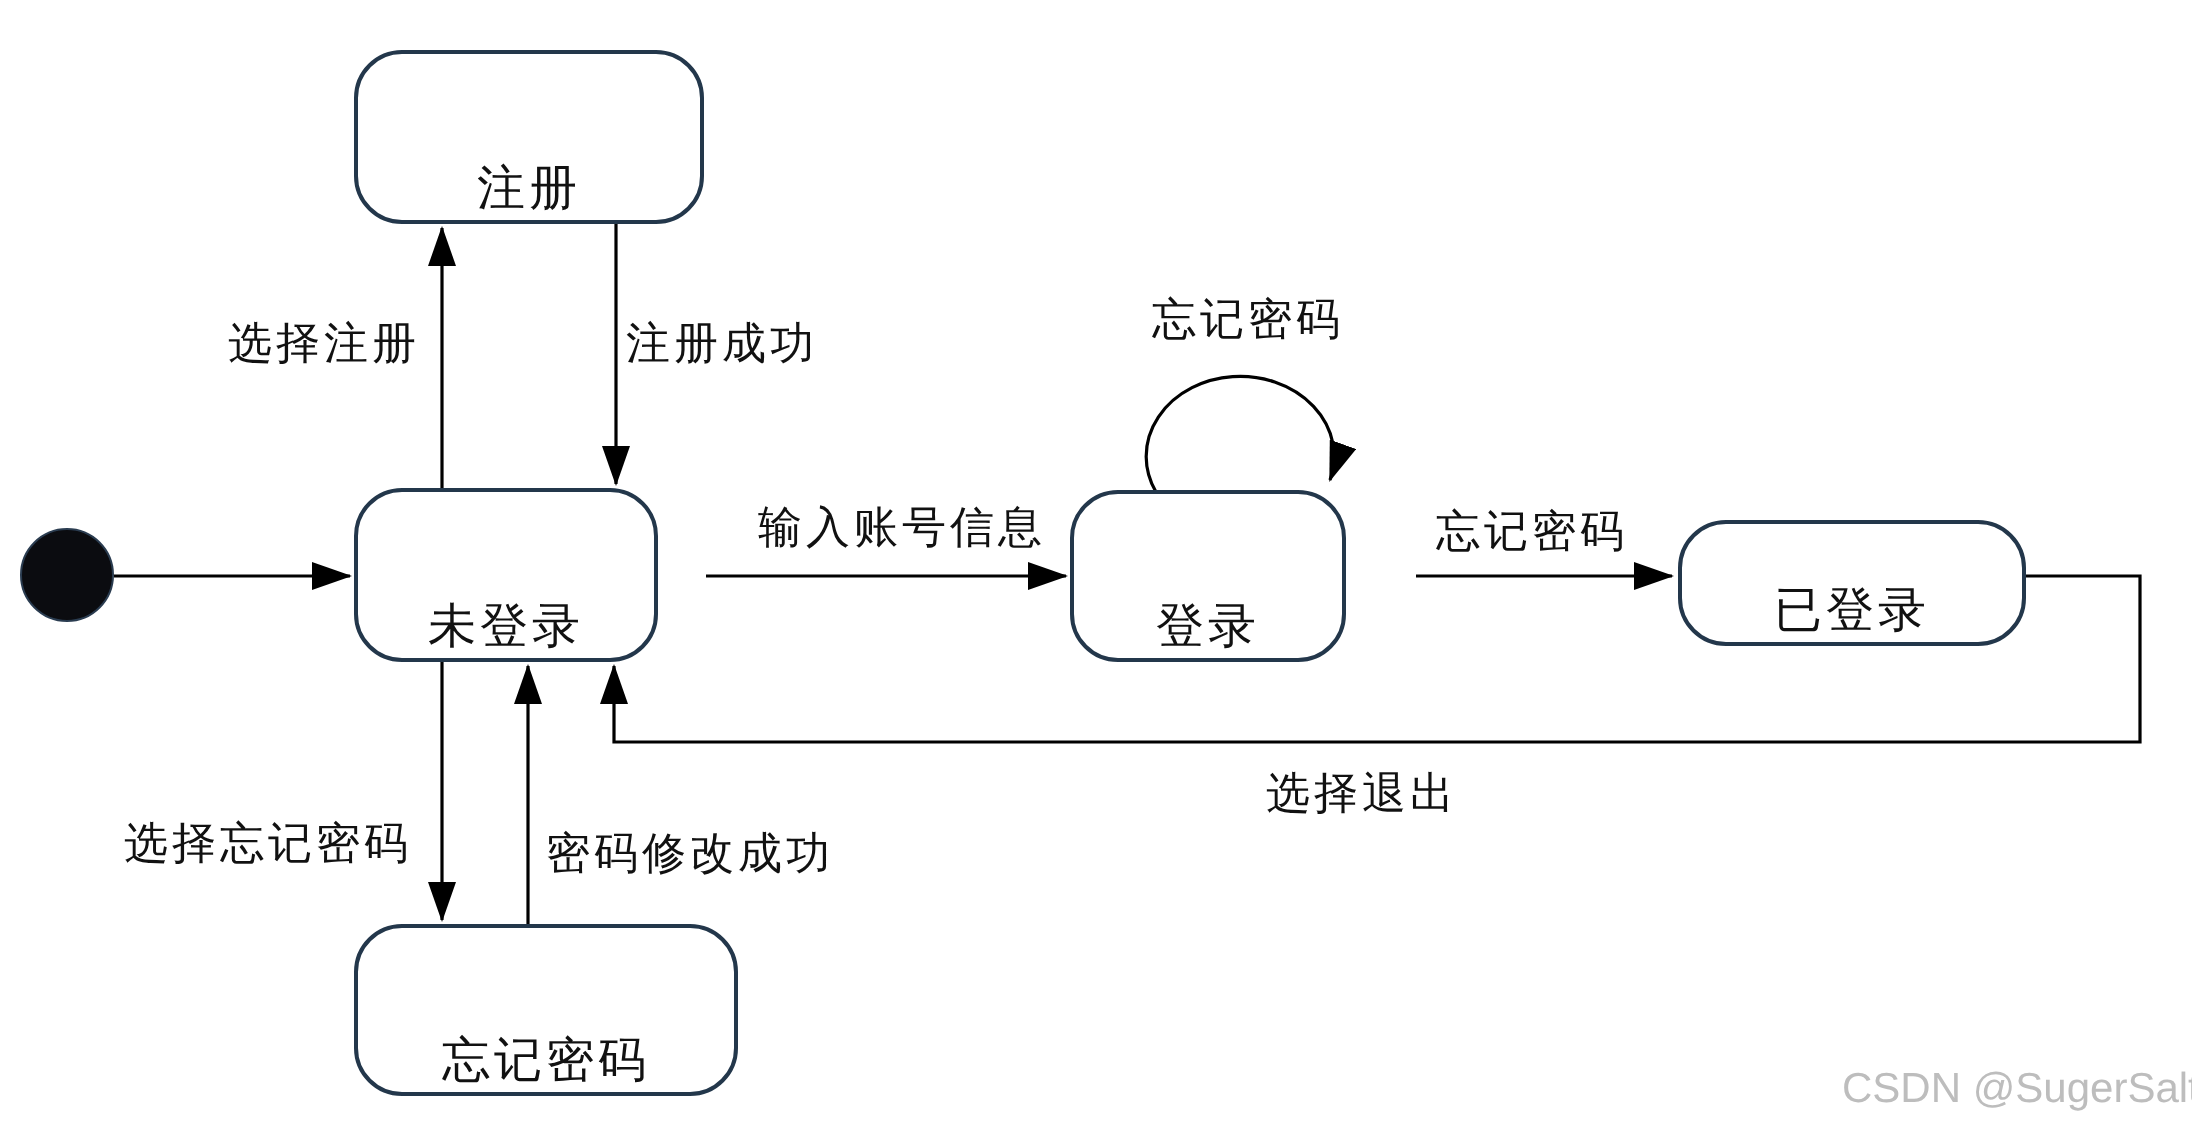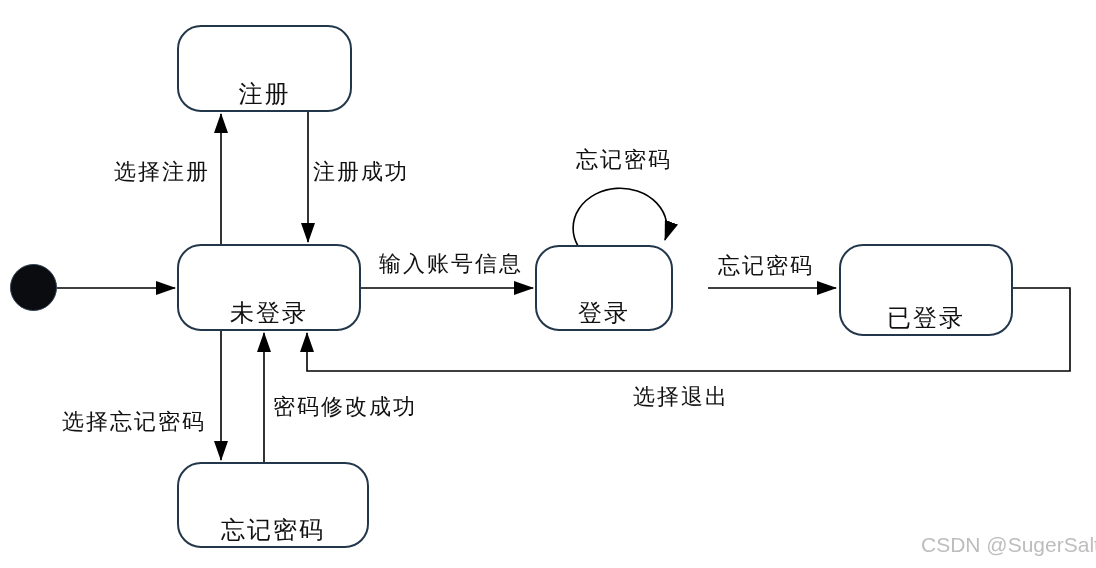--- a/index.html
+++ b/index.html
@@ -80,29 +80,29 @@
     <path class="edge" d="M 221 331 V 460" marker-end="url(#arrow)"></path>
     <path class="edge" d="M 264 462 V 333" marker-end="url(#arrow)"></path>
   </svg>
 
   <div class="initial"></div>
 
   <div class="state" style="left:177px;top:25px;width:175px;height:87px">
     <span>注册</span>
   </div>
 
-  <div class="state" style="left:177px;top:244px;width:184px;height:87px">
+  <div class="state" style="left:177px;top:244px;width:152px;height:87px">
     <span>未登录</span>
   </div>
 
   <div class="state" style="left:535px;top:245px;width:138px;height:86px">
     <span>登录</span>
   </div>
 
-  <div class="state" style="left:839px;top:244px;width:174px;height:92px">
+  <div class="state" style="left:839px;top:260px;width:174px;height:63px">
     <span>已登录</span>
   </div>
 
   <div class="state" style="left:177px;top:462px;width:192px;height:86px">
     <span>忘记密码</span>
   </div>
 
   <div class="edge-label" style="left:114px;top:157px">选择注册</div>
 
   <div class="edge-label" style="left:313px;top:157px">注册成功</div>
@@ -110,17 +110,17 @@
   <div class="edge-label" style="left:379px;top:249px">输入账号信息</div>
 
   <div class="edge-label" style="left:576px;top:145px">忘记密码</div>
 
   <div class="edge-label" style="left:718px;top:251px">忘记密码</div>
 
   <div class="edge-label" style="left:62px;top:407px">选择忘记密码</div>
 
   <div class="edge-label" style="left:633px;top:382px">选择退出</div>
 
-  <div class="edge-label" style="left:273px;top:392px">密码修改成功</div>
+  <div class="edge-label" style="left:273px;top:412px">密码修改成功</div>
 
   <div class="watermark">CSDN @SugerSalt</div>
 
 </div>
 
 </body></html>

